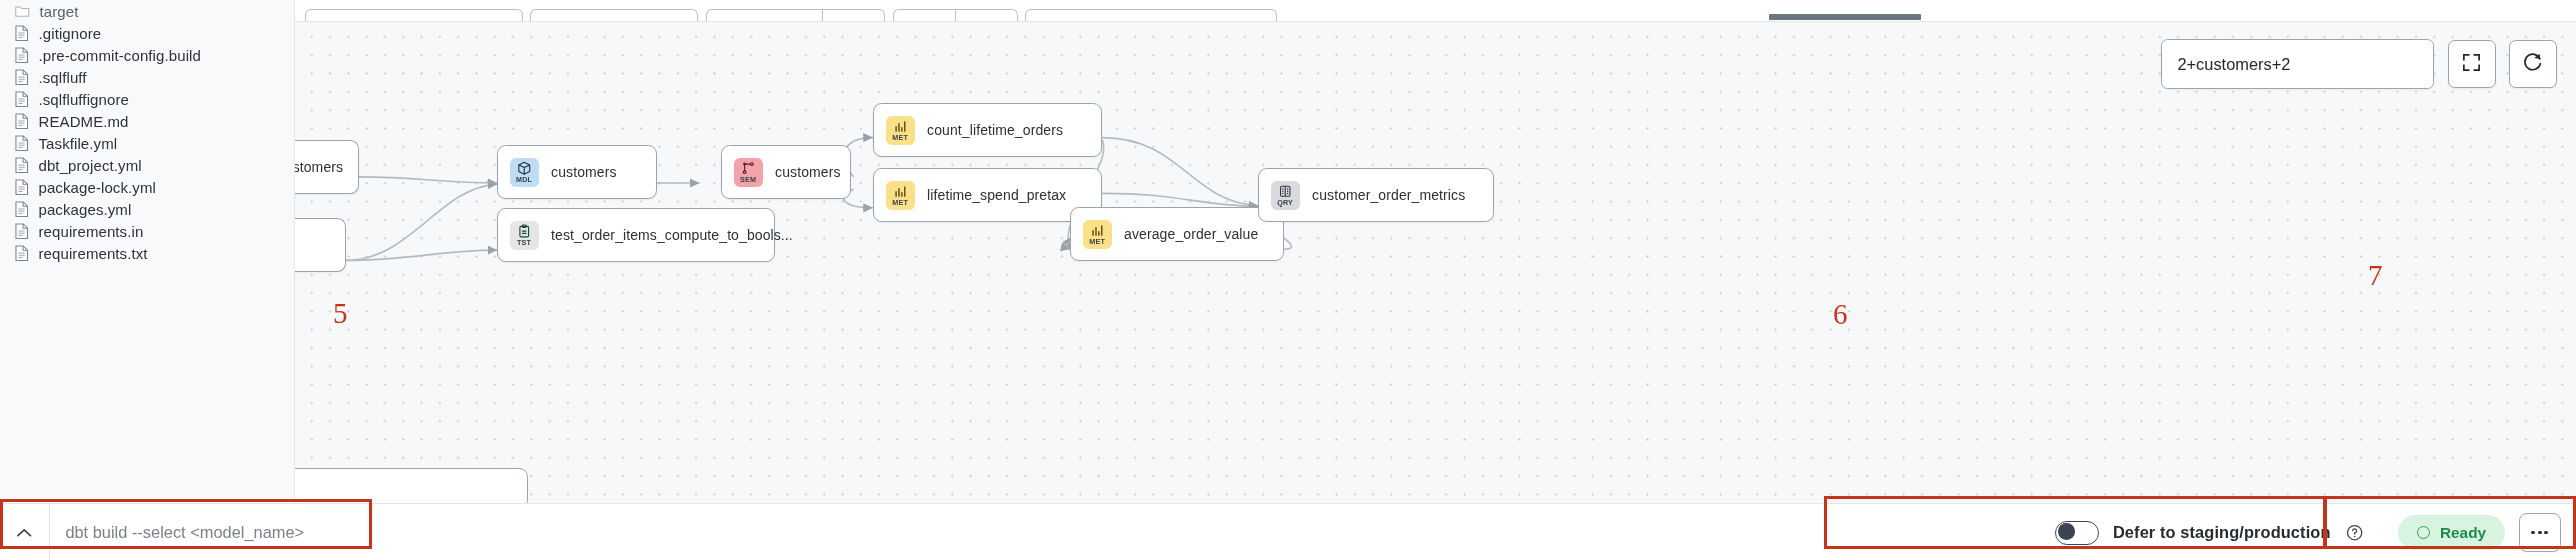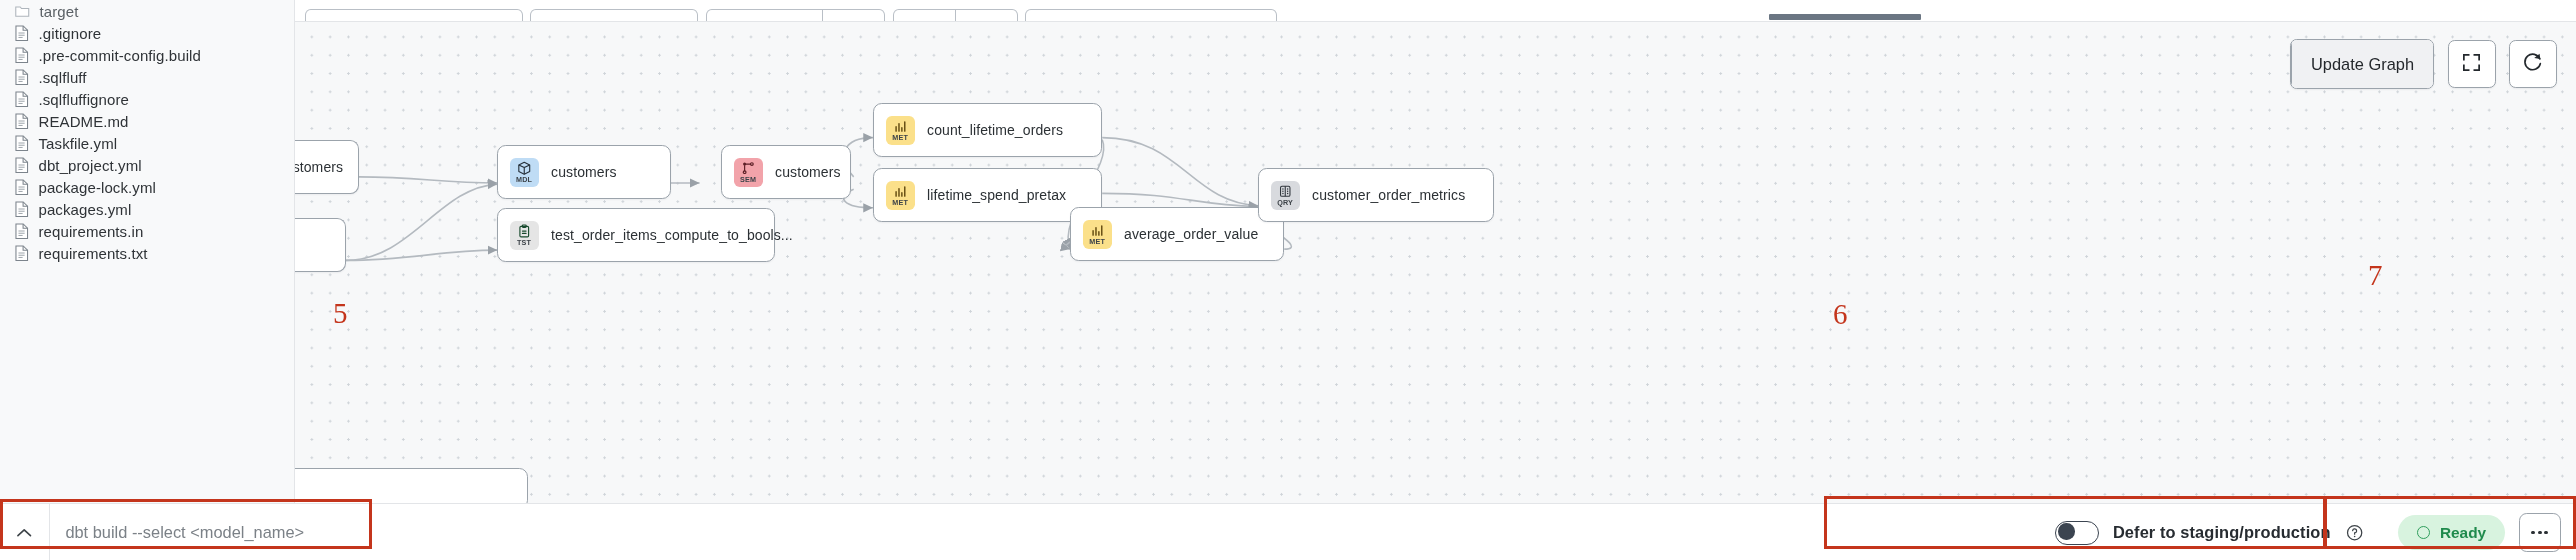--- a/index.html
+++ b/index.html
@@ -588,21 +588,21 @@
 
             <path d="M 1027 220 C 1060 220 970 182 1000 180"></path>
           </g>
         </svg>
 
         <div id="graph-nodes">
             <div class="gnode clipped" style="left: -50px; top: 118px; width: 114px; height: 54px;">
               <span class="nlabel">stg_customers</span>
             </div>
             <div class="gnode clipped" style="left: -50px; top: 196px; width: 101px; height: 54px;"></div>
-            <div class="gnode" style="left: 202px; top: 123px; width: 174px; height: 54px;">
+            <div class="gnode" style="left: 202px; top: 123px; width: 160px; height: 54px;">
               <span class="badge badge-mdl">
                 <svg class="glyph" width="14.5" height="14.5" viewBox="0 0 16 16" fill="none" stroke="#26303a" stroke-width="1.25" stroke-linejoin="round">
                   <path d="M8 1.4 14 4.3v7.4L8 14.6 2 11.7V4.3z"></path>
                   <path d="M8 7.3 14 4.3M8 7.3 2 4.3M8 7.3v7.3"></path>
                 </svg>
                 <span class="abbr">MDL</span>
               </span>
               <span class="nlabel">customers</span>
             </div>
             <div class="gnode" style="left: 202px; top: 186px; width: 278px; height: 54px;">
@@ -665,21 +665,21 @@
                 <span class="abbr">QRY</span>
               </span>
               <span class="nlabel">customer_order_metrics</span>
             </div>
           </div>
 
         <div class="panel-stub"></div>
 
         <div class="graph-controls">
           <div class="select-group">
-            <button class="btn-update">Update Graph</button>
+            <input class="select-input" type="text" value="2+customers+2" style="">
           </div>
           <button class="icon-btn">
             <span>
               <svg width="21" height="21" viewBox="0 0 22 22" fill="none" stroke="#23282d" stroke-width="1.8" stroke-linecap="square">
                 <path d="M3 8 V3 H8"></path>
                   <path d="M14 3 H19 V8"></path>
                 <path d="M19 14 V19 H14"></path>
                   <path d="M8 19 H3 V14"></path>
               </svg>
             </span>

